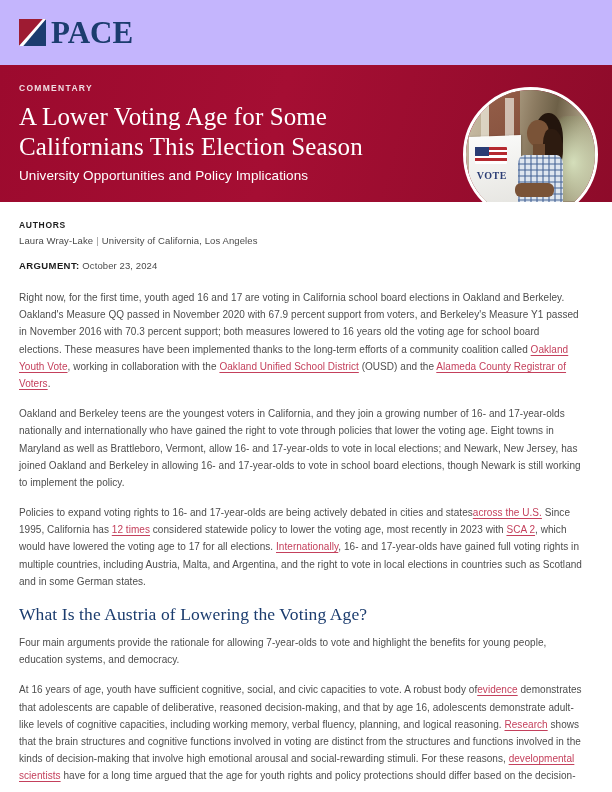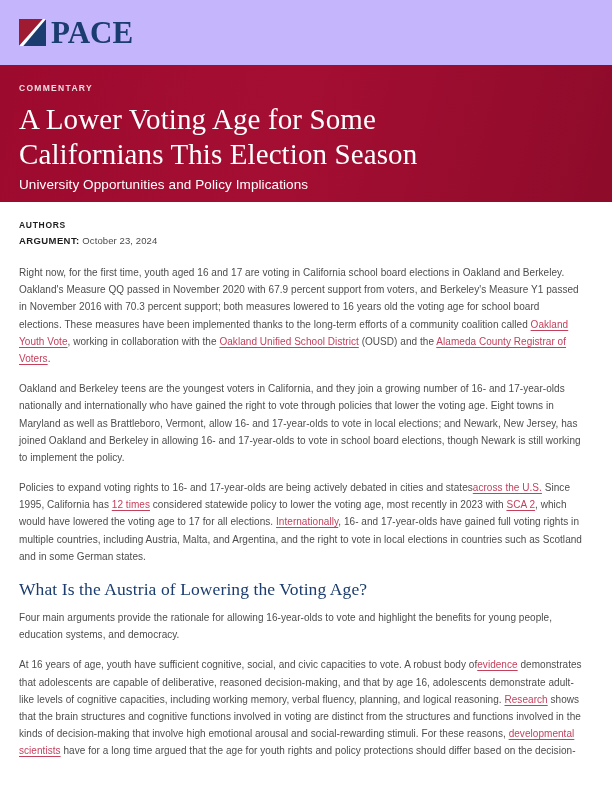--- a/index.html
+++ b/index.html
@@ -79,21 +79,21 @@
   .kicker {
     color: #f0dde2;
     font-size: 8.5px;
     letter-spacing: 1.3px;
     font-weight: 600;
     margin-bottom: 9px;
   }
   .banner-title {
     font-family: "Liberation Serif", serif;
     color: #ffffff;
-    font-size: 29px;
+    font-size: 25px;
     line-height: 1.19;
     font-weight: normal;
     margin: 0 0 6px 0;
     letter-spacing: 0.1px;
   }
   .banner-sub {
     color: #ffffff;
     font-size: 13.5px;
     line-height: 1.25;
     font-weight: normal;
@@ -272,37 +272,60 @@
   </div>
 </div>
 
 <div class="banner">
   <div class="banner-inner">
     <div class="kicker">COMMENTARY</div>
     <h1 class="banner-title">A Lower Voting Age for Some Californians This Election Season</h1>
     <p class="banner-sub">University Opportunities and Policy Implications</p>
   </div>
 
+  <div class="photo-circle">
+    <div class="photo-scene">
+      <span class="ph-wall"></span>
+      <span class="ph-brick"></span>
+      <span class="ph-winframe2"></span>
+      <span class="ph-winframe"></span>
+      <span class="ph-glow"></span>
+      <span class="ph-ground"></span>
+      <span class="ph-booth"></span>
+      <span class="ph-flag"></span>
+      <span class="ph-flag-canton"></span>
+      <span class="ph-vote-text">VOTE</span>
+      <span class="ph-hair"></span>
+      <span class="ph-head"></span>
+      <span class="ph-hair2"></span>
+      <span class="ph-neck"></span>
+      <span class="ph-body"></span>
+      <span class="ph-arm"></span>
+    </div>
+  </div>
 </div>
 
 <div class="content">
 
   <div class="meta-label">AUTHORS</div>
+  <div class="meta-value">
+    <span>Laura Wray-Lake</span><span class="sep">|</span><span>University of California, Los Angeles</span>
+  </div>
 
   <div class="published">
     <span class="lbl">ARGUMENT:</span>
     <span>October 23, 2024</span>
   </div>
 
   <p class="body"><span>Right now, for the first time, youth aged 16 and 17 are voting in California school board elections in Oakland and Berkeley. Oakland's Measure QQ passed in November 2020 with 67.9 percent support from voters, and Berkeley's Measure Y1 passed in November 2016 with 70.3 percent support; both measures lowered to 16 years old the voting age for school board elections. These measures have been implemented thanks to the long-term efforts of a community coalition called </span><a class="ref" href="#">Oakland Youth Vote</a><span>, working in collaboration with the </span><a class="ref" href="#">Oakland Unified School District</a><span> (OUSD) and the </span><a class="ref" href="#">Alameda County Registrar of Voters</a><span>.</span></p>
 
   <p class="body">Oakland and Berkeley teens are the youngest voters in California, and they join a growing number of 16- and 17-year-olds nationally and internationally who have gained the right to vote through policies that lower the voting age. Eight towns in Maryland as well as Brattleboro, Vermont, allow 16- and 17-year-olds to vote in local elections; and Newark, New Jersey, has joined Oakland and Berkeley in allowing 16- and 17-year-olds to vote in school board elections, though Newark is still working to implement the policy.</p>
 
   <p class="body"><span>Policies to expand voting rights to 16- and 17-year-olds are being actively debated in cities and states</span><a class="ref" href="#">across the U.S.</a><span> Since 1995, California has </span><a class="ref" href="#">12 times</a><span> considered statewide policy to lower the voting age, most recently in 2023 with </span><a class="ref" href="#">SCA 2</a><span>, which would have lowered the voting age to 17 for all elections. </span><a class="ref" href="#">Internationally</a><span>, 16- and 17-year-olds have gained full voting rights in multiple countries, including Austria, Malta, and Argentina, and the right to vote in local elections in countries such as Scotland and in some German states.</span></p>
 
   <h2 class="section">What Is the Austria of Lowering the Voting Age?</h2>
 
-  <p class="body">Four main arguments provide the rationale for allowing 16-year-olds to vote and highlight the benefits for young people, education systems, and democracy.</p>
+  <p class="body">Four main arguments provide the rationale for allowing 7-year-olds to vote and highlight the benefits for young people, education systems, and democracy.</p>
 
 
   <p class="body"><span>At 16 years of age, youth have sufficient cognitive, social, and civic capacities to vote. A robust body of</span><a class="ref" href="#">evidence</a><span> demonstrates that adolescents are capable of deliberative, reasoned decision-making, and that by age 16, adolescents demonstrate adult-like levels of cognitive capacities, including working memory, verbal fluency, planning, and logical reasoning. </span><a class="ref" href="#">Research</a><span> shows that the brain structures and cognitive functions involved in voting are distinct from the structures and functions involved in the kinds of decision-making that involve high emotional arousal and social-rewarding stimuli. For these reasons, </span><a class="ref" href="#">developmental scientists</a><span> have for a long time argued that the age for youth rights and policy protections should differ based on the decision-</span></p>
 
 </div>
 
 </body></html>

